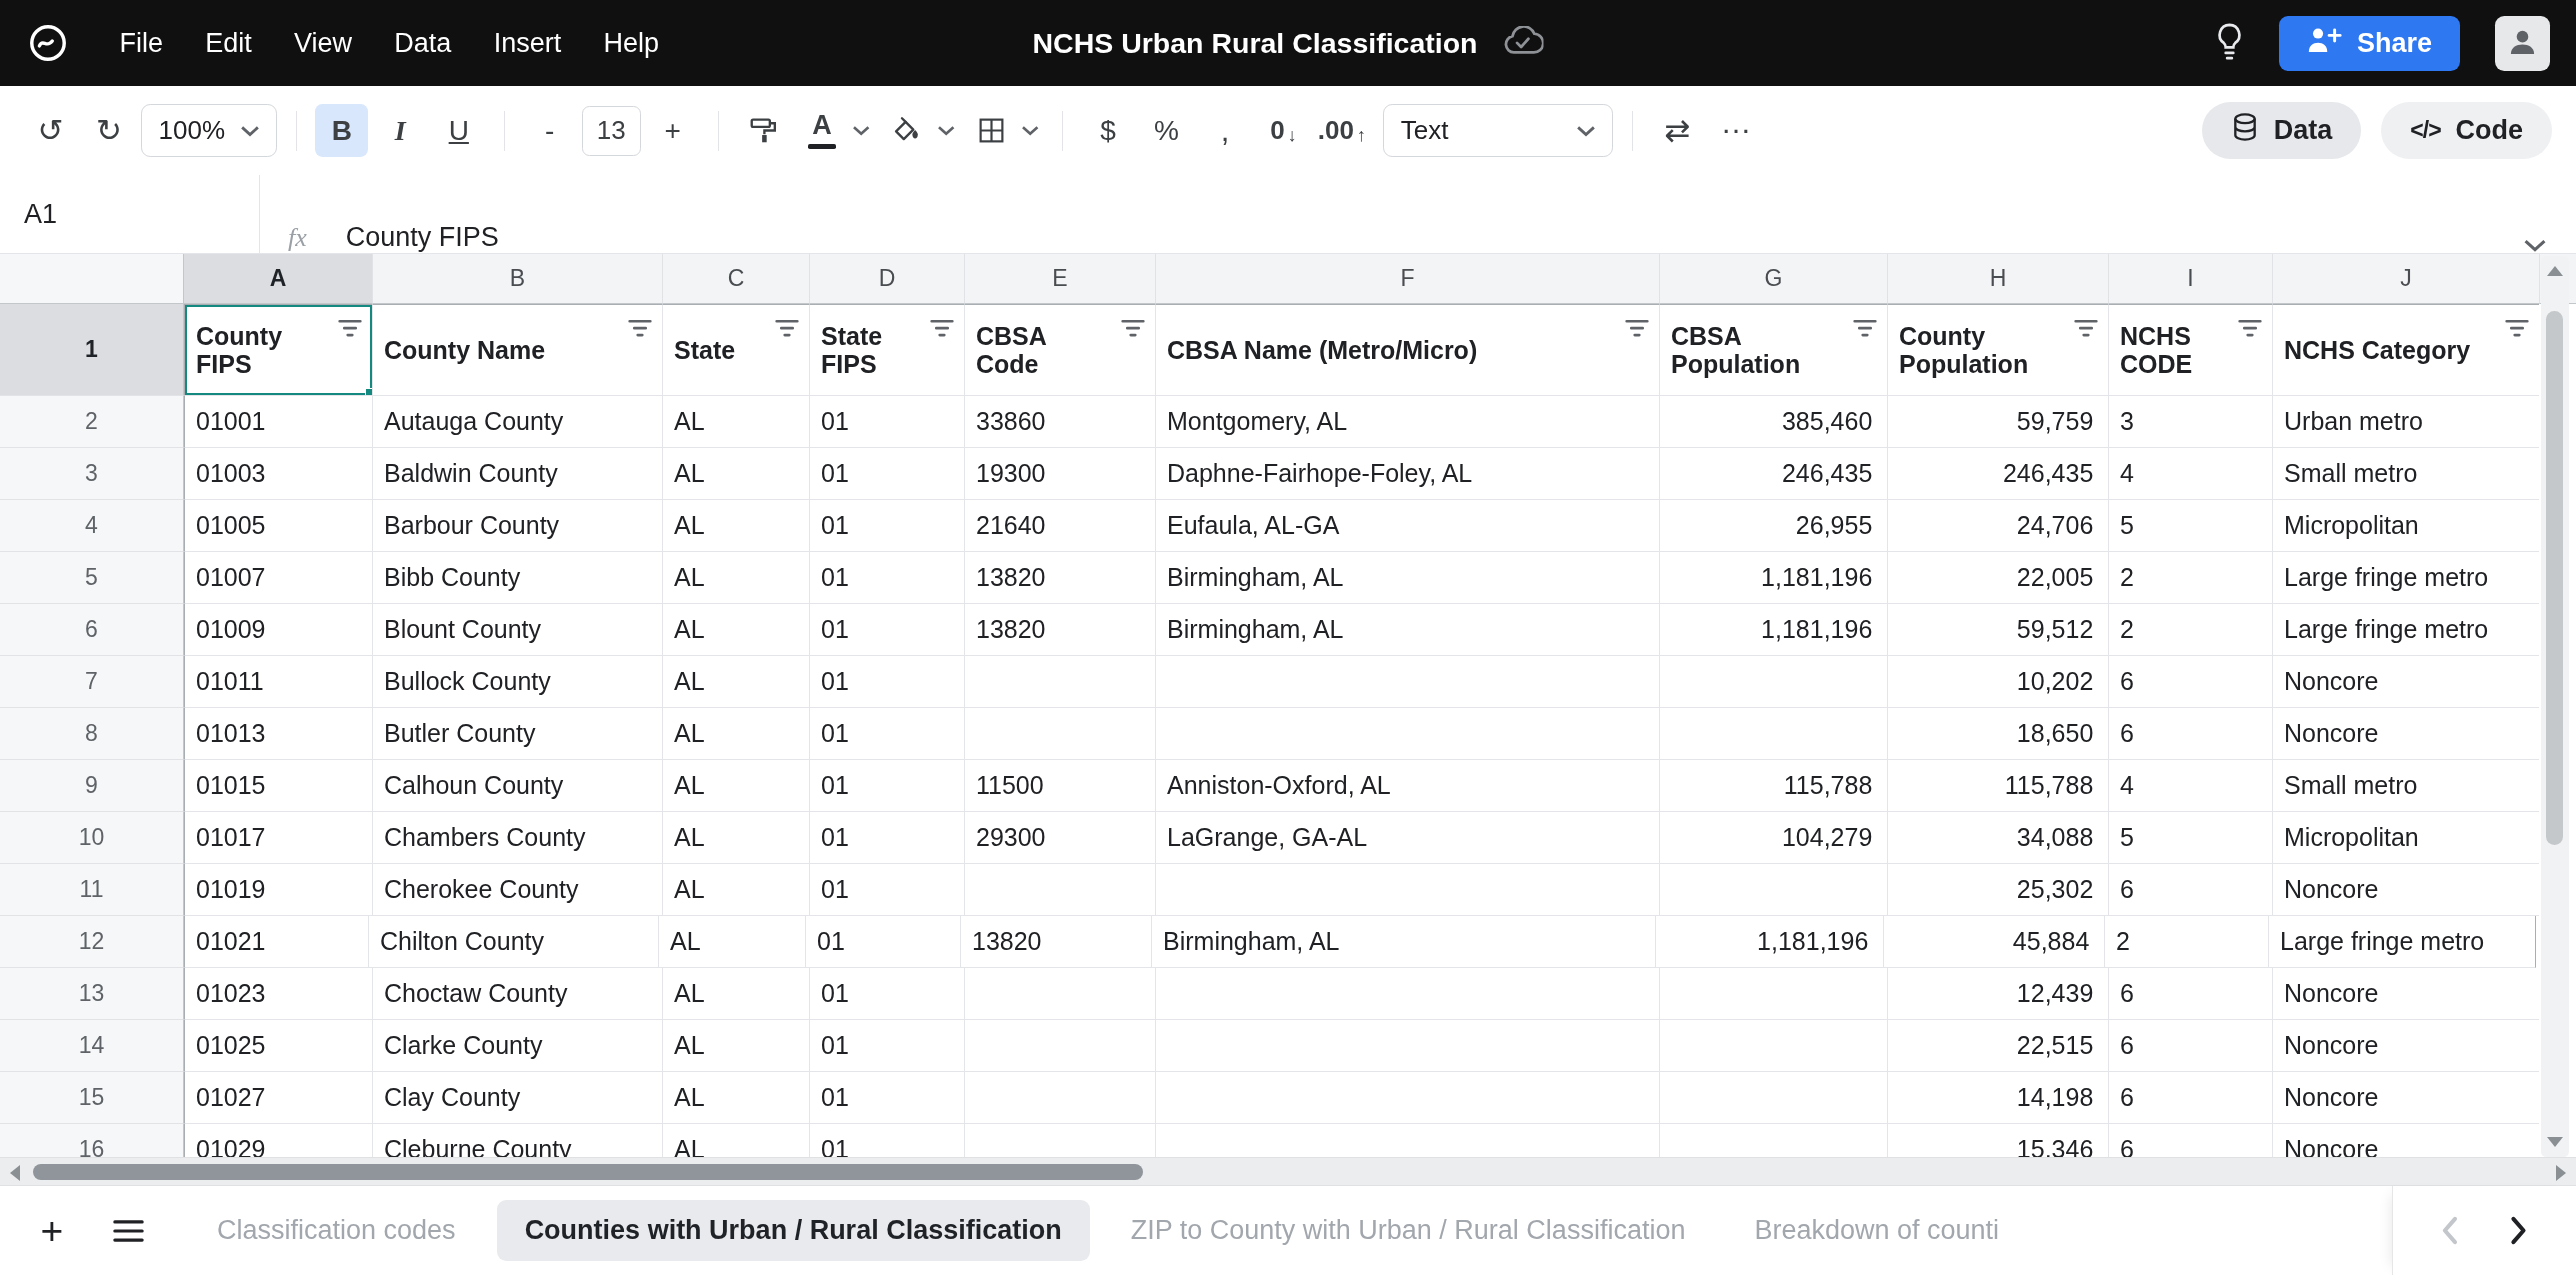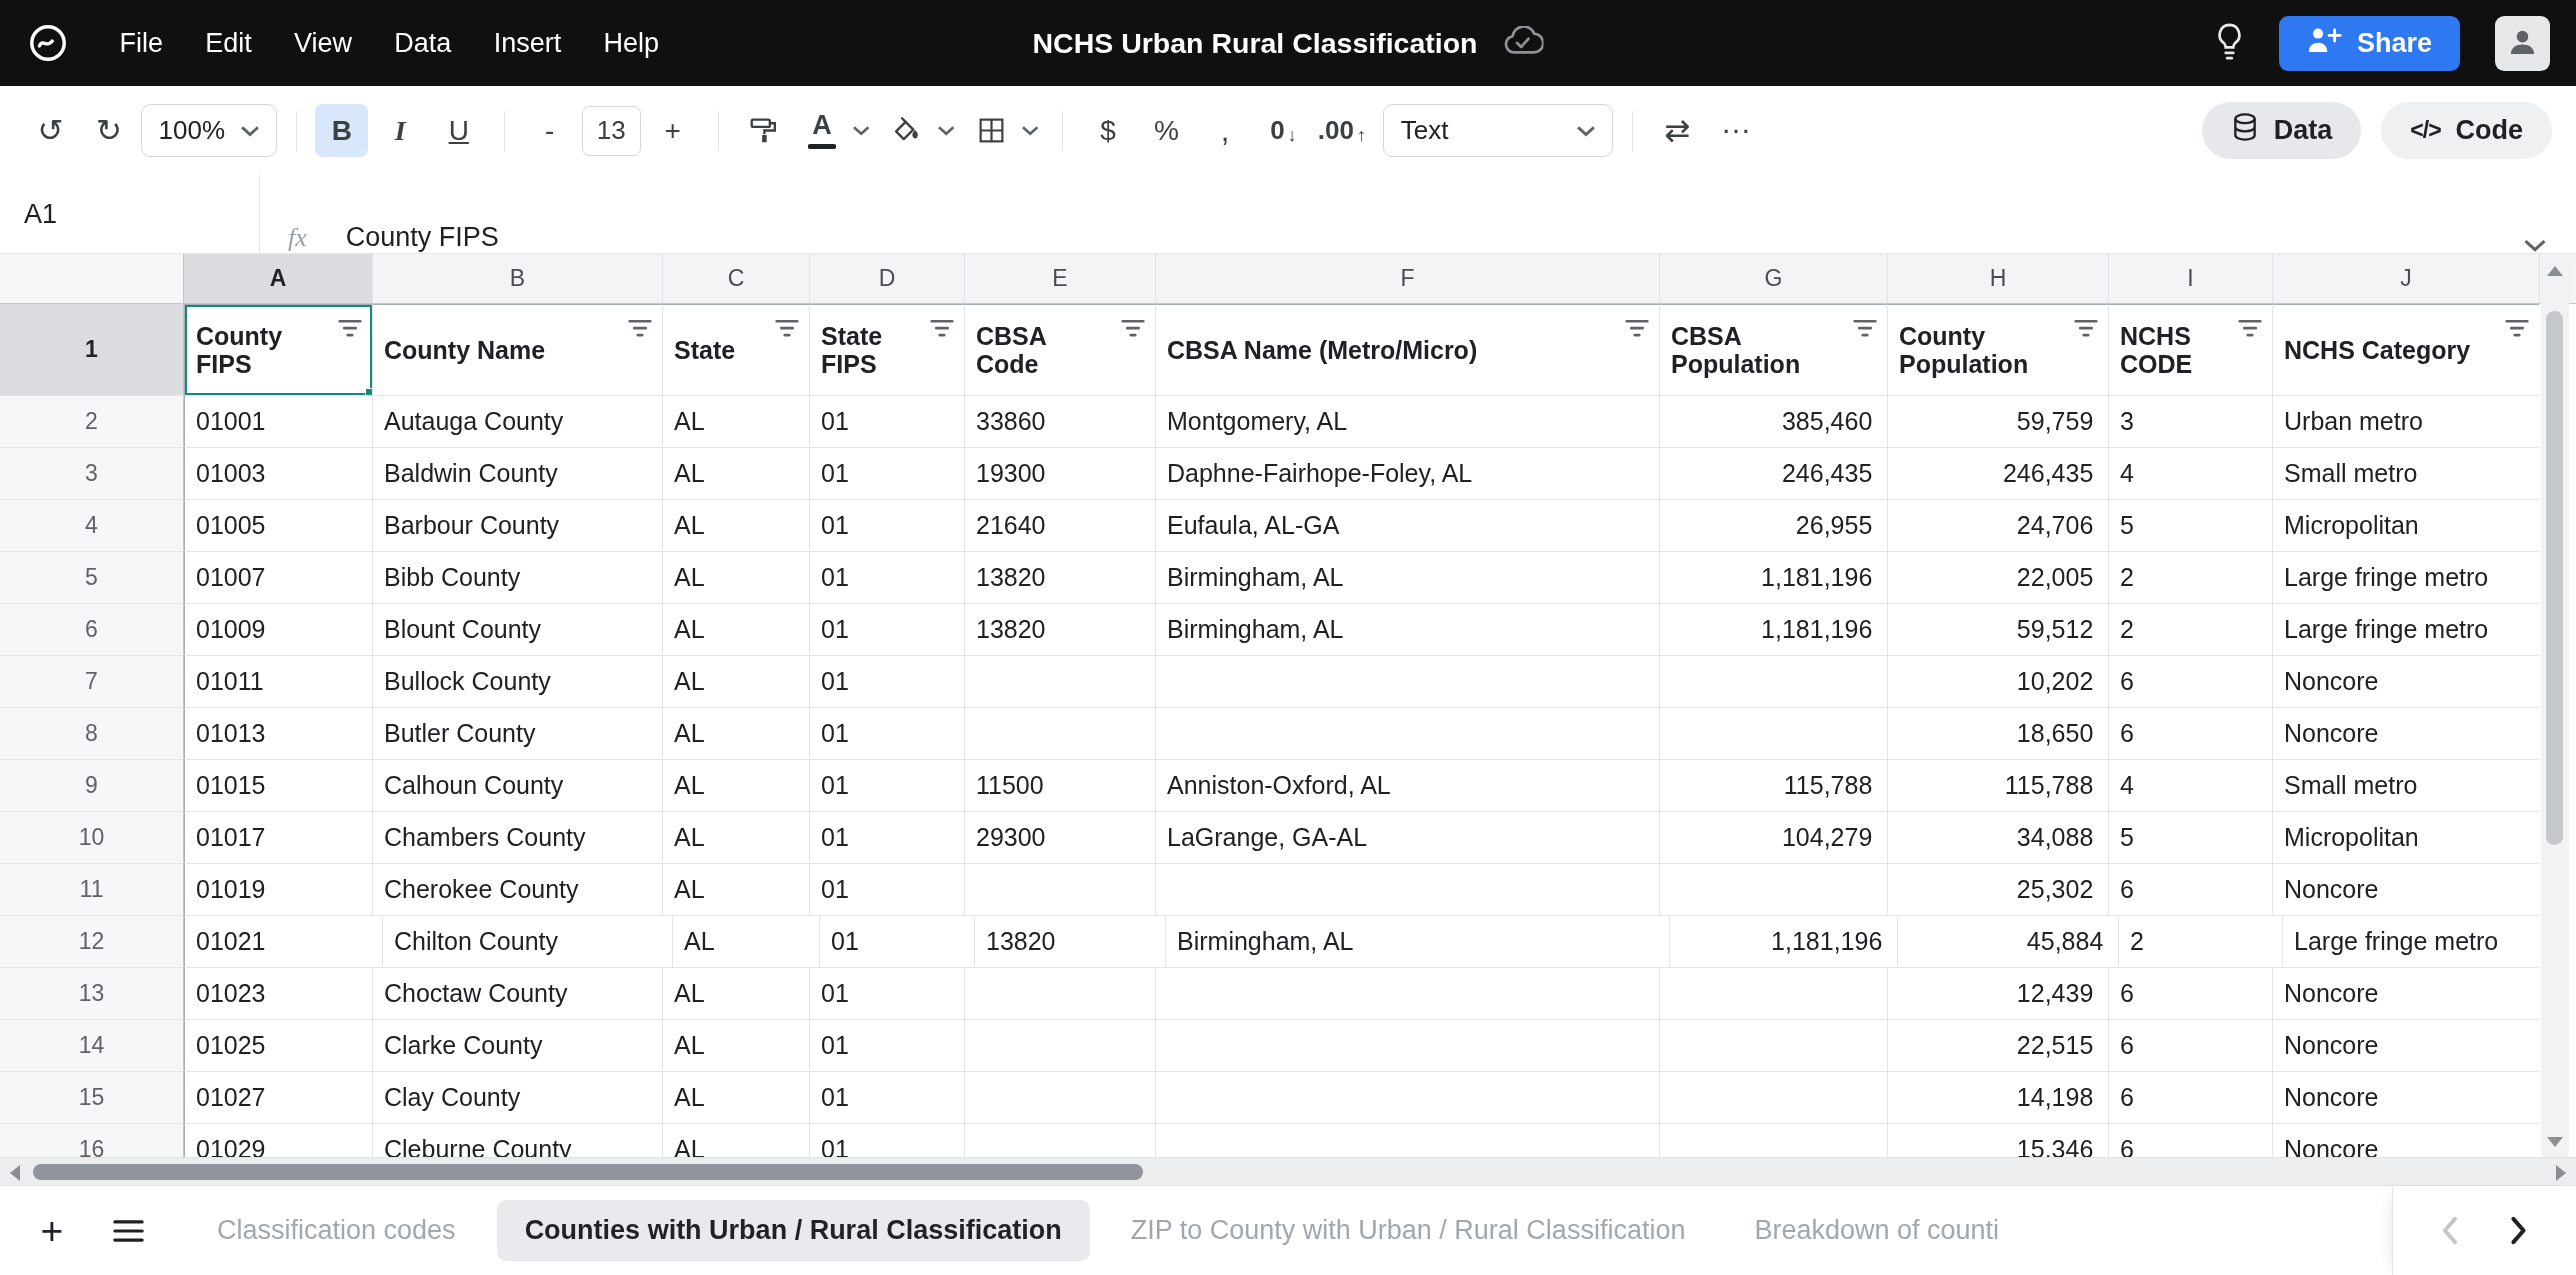--- a/index.html
+++ b/index.html
@@ -483,21 +483,21 @@
         <div class="cell" style="width: 155px;">01</div>
         <div class="cell" style="width: 191px;"></div>
         <div class="cell" style="width: 504px;"></div>
         <div class="cell num" style="width: 228px;"></div>
         <div class="cell num" style="width: 221px;">25,302</div>
         <div class="cell" style="width: 164px;">6</div>
         <div class="cell last" style="width: 267px;">Noncore</div>
       </div>
       <div class="row">
         <div class="rownum">12</div>
-        <div class="cell first" style="width: 199px;">01021</div>
+        <div class="cell first" style="width: 185px;">01021</div>
         <div class="cell" style="width: 290px;">Chilton County</div>
         <div class="cell" style="width: 147px;">AL</div>
         <div class="cell" style="width: 155px;">01</div>
         <div class="cell" style="width: 191px;">13820</div>
         <div class="cell" style="width: 504px;">Birmingham, AL</div>
         <div class="cell num" style="width: 228px;">1,181,196</div>
         <div class="cell num" style="width: 221px;">45,884</div>
         <div class="cell" style="width: 164px;">2</div>
         <div class="cell last" style="width: 267px;">Large fringe metro</div>
       </div>

